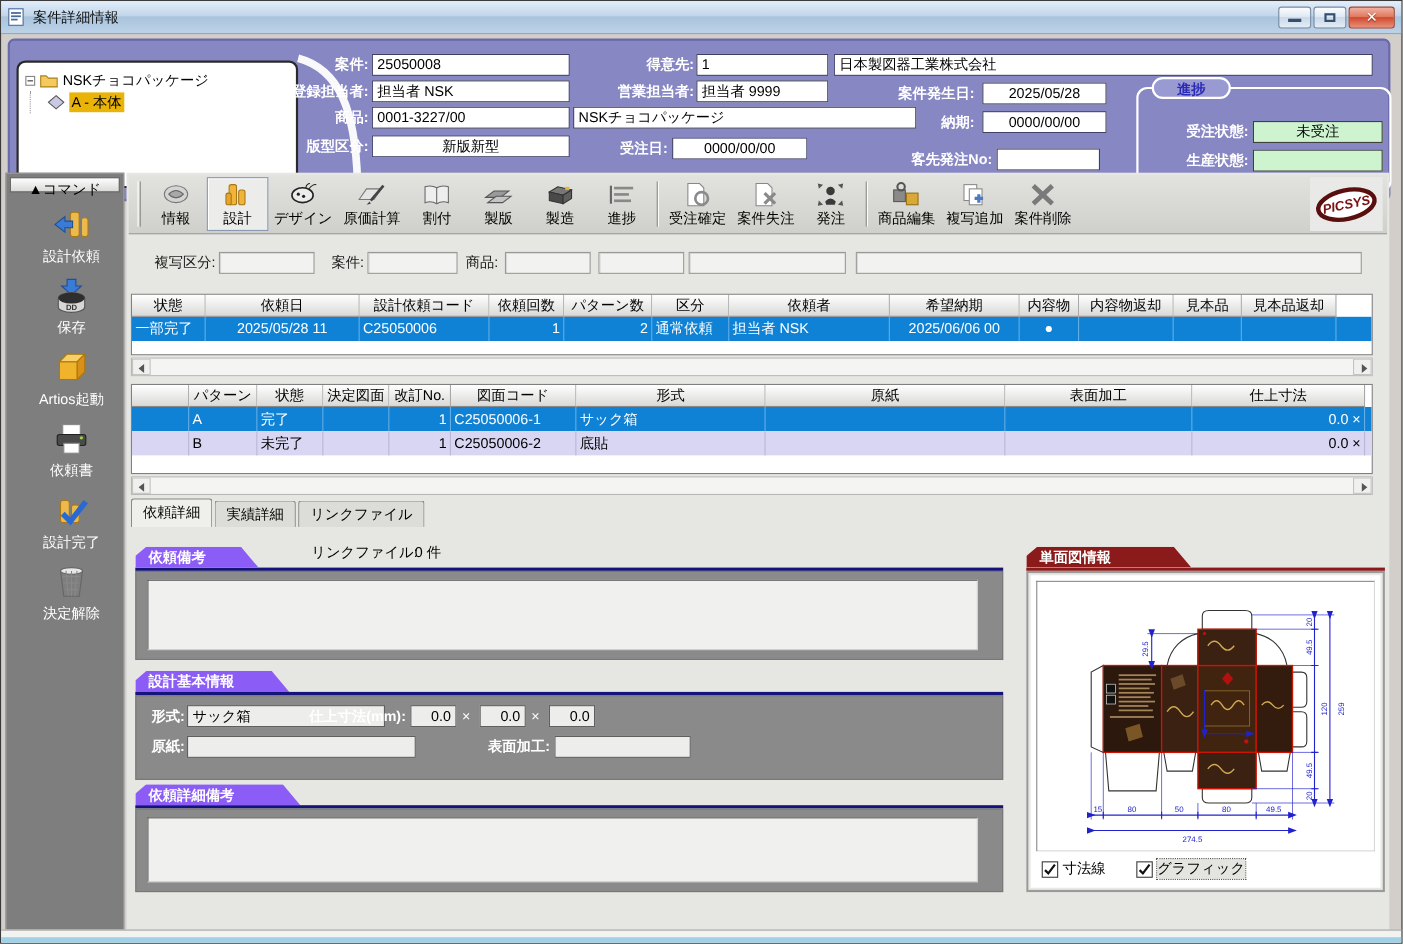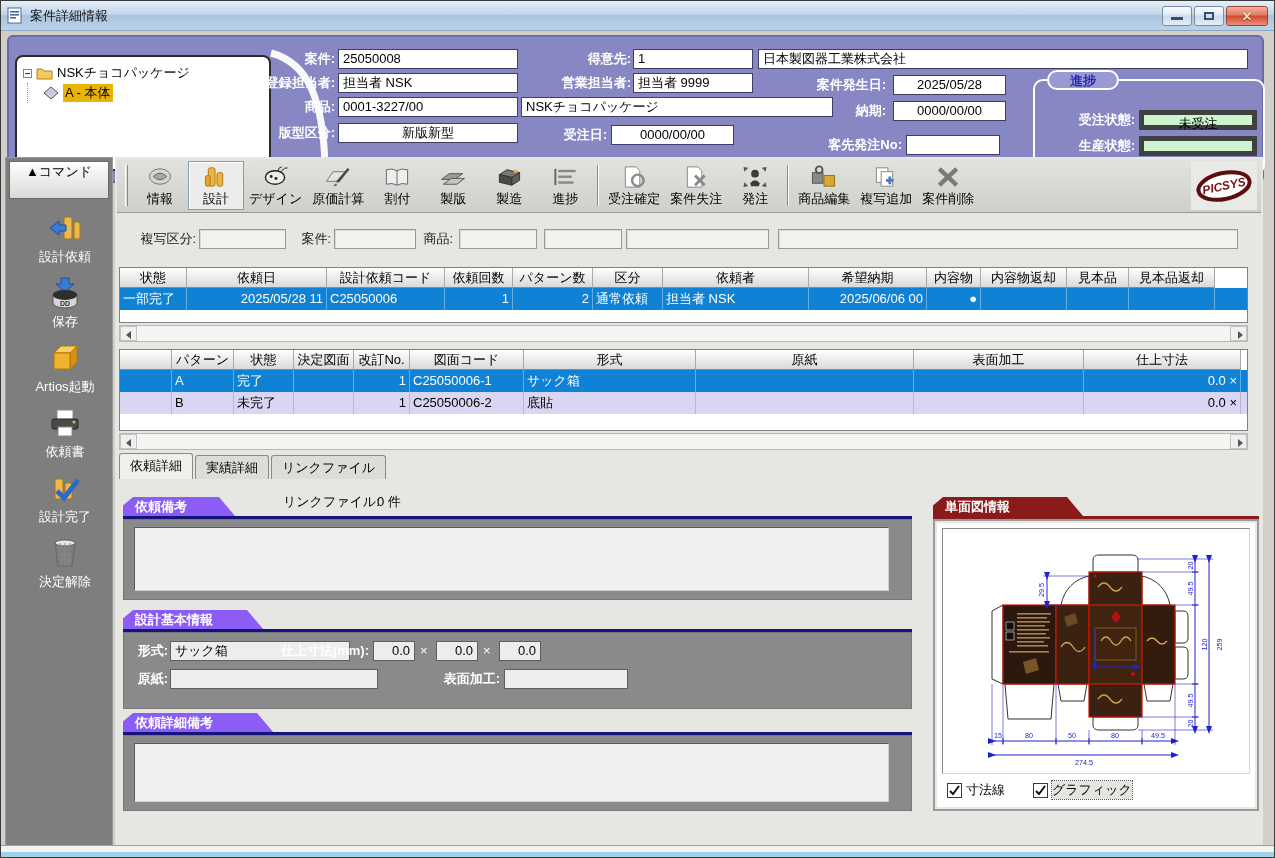--- a/index.html
+++ b/index.html
@@ -26,24 +26,24 @@
   .treebox{position:absolute;left:6px;top:18px;width:256px;height:116px;background:#fff;border:2px solid #2a2a2a;border-radius:8px;padding:6px 4px;}
   .trow{display:flex;align-items:center;height:20px;font-size:13px;color:#000;white-space:nowrap;}
   .texp{width:9px;height:9px;border:1px solid #848484;background:#fff;position:relative;margin:0 4px 0 2px;flex:none;}
   .texp::after{content:"";position:absolute;left:1px;top:3px;width:5px;height:1px;background:#333;}
   .tind{width:14px;height:100%;border-left:1px dotted #999;margin-left:6px;flex:none;}
   .tsel{background:#eab308;padding:0 2px;}
   .swoosh{position:absolute;left:256px;top:0;width:100px;height:148px;pointer-events:none;}
   .shbox{position:absolute;left:1024px;top:42px;width:232px;height:96px;border:2px solid #fff;border-radius:10px;}
   .shpill{position:absolute;left:12px;top:-11px;width:72px;height:20px;background:#9a9ad2;border:2px solid #fff;border-radius:10px;
     color:#2a2ab8;font-weight:bold;font-size:13px;text-align:center;line-height:17px;}
-  .gf{position:absolute;background:#cdf4cf;border:5px solid #404040;height:20px;line-height:18px;font-size:13px;text-align:center;color:#000;}
+  .gf{position:absolute;background:#cdf4cf;border:1px solid #404040;height:20px;line-height:18px;font-size:13px;text-align:center;color:#000;}
   
   .sidebar{position:absolute;left:4px;top:156px;width:108px;height:690px;background:#7e7e7e;border:1px solid #9a9a9a;}
-  .cmdbtn{margin:3px 3px 6px 3px;height:38px;background:linear-gradient(#fefefe,#d9d9d6);border:1px solid #6a6a6a;
+  .cmdbtn{margin:3px 3px 6px 3px;height:14px;background:linear-gradient(#fefefe,#d9d9d6);border:1px solid #6a6a6a;
     font-size:13px;color:#000;text-align:center;line-height:20px;font-family:Liberation Serif, serif;}
   .sbtn{display:flex;flex-direction:column;align-items:center;padding:6px 0 4px 12px;cursor:default;}
   .sbtn .lab{color:#fff;font-size:13px;margin-top:3px;white-space:nowrap;}
   .sico{width:36px;height:34px;}
   
   .ws{position:absolute;left:114px;top:156px;width:1148px;height:690px;background:#e6e6e2;}
   .toolbar{position:absolute;left:2px;top:2px;width:1144px;height:54px;background:linear-gradient(#e2e2de,#cfcfcb);
     border-bottom:1px solid #98989a;display:flex;align-items:stretch;padding:2px 4px;}
   .grip{width:3px;border-left:1px solid #fff;border-right:1px solid #8a8a8a;margin:4px 4px;}
   .tbtn{display:flex;flex-direction:column;align-items:center;justify-content:flex-end;padding:2px 4px 1px 4px;min-width:56px;
@@ -58,21 +58,21 @@
   
   .tbl{position:absolute;background:#fff;border:1px solid #808080;overflow:hidden;}
   .hr{display:flex;height:20px;}
   .hc{flex:none;background:linear-gradient(#ffffff,#d9d9d7);border-right:1px solid #a8a8a8;border-bottom:1px solid #8a8a8a;
     font-size:13px;text-align:center;line-height:19px;color:#000;overflow:hidden;white-space:nowrap;}
   .dr{display:flex;height:22px;font-size:13px;line-height:22px;white-space:nowrap;}
   .dr.sel{background:#0f82d6;color:#fff;}
   .dr.alt{background:#d9d6f3;color:#000;}
   .dc{flex:none;border-right:1px solid rgba(90,90,120,.25);padding:0 3px;overflow:hidden;}
   .dr.sel .dc{border-right:1px solid rgba(255,255,255,.35);}
-  .rgt{text-align:right;} .ctr{text-align:right;}
+  .rgt{text-align:right;} .ctr{text-align:center;}
   
   .c0{width:67px}.c1{width:140px}.c2{width:118px}.c3{width:68px}.c4{width:80px}.c5{width:70px}
   .c6{width:146px}.c7{width:118px}.c8{width:54px}.c9{width:86px}.c10{width:62px}.c11{width:86px}
   
   .d0{width:52px}.d1{width:62px}.d2{width:60px}.d3{width:60px}.d4{width:56px}.d5{width:114px}
   .d6{width:172px}.d7{width:218px}.d8{width:170px}.d9{width:157px}
   .hscroll{position:absolute;height:17px;background:#f4f4f2;border:1px solid #b8b8b8;display:flex;justify-content:space-between;}
   .sb{width:17px;height:15px;background:#f0f0ee;border:1px solid #c4c4c2;position:relative;}
   .sb::after{content:"";position:absolute;top:4px;border-top:4px solid transparent;border-bottom:4px solid transparent;}
   .sb.l::after{left:5px;border-right:5px solid #555;}

